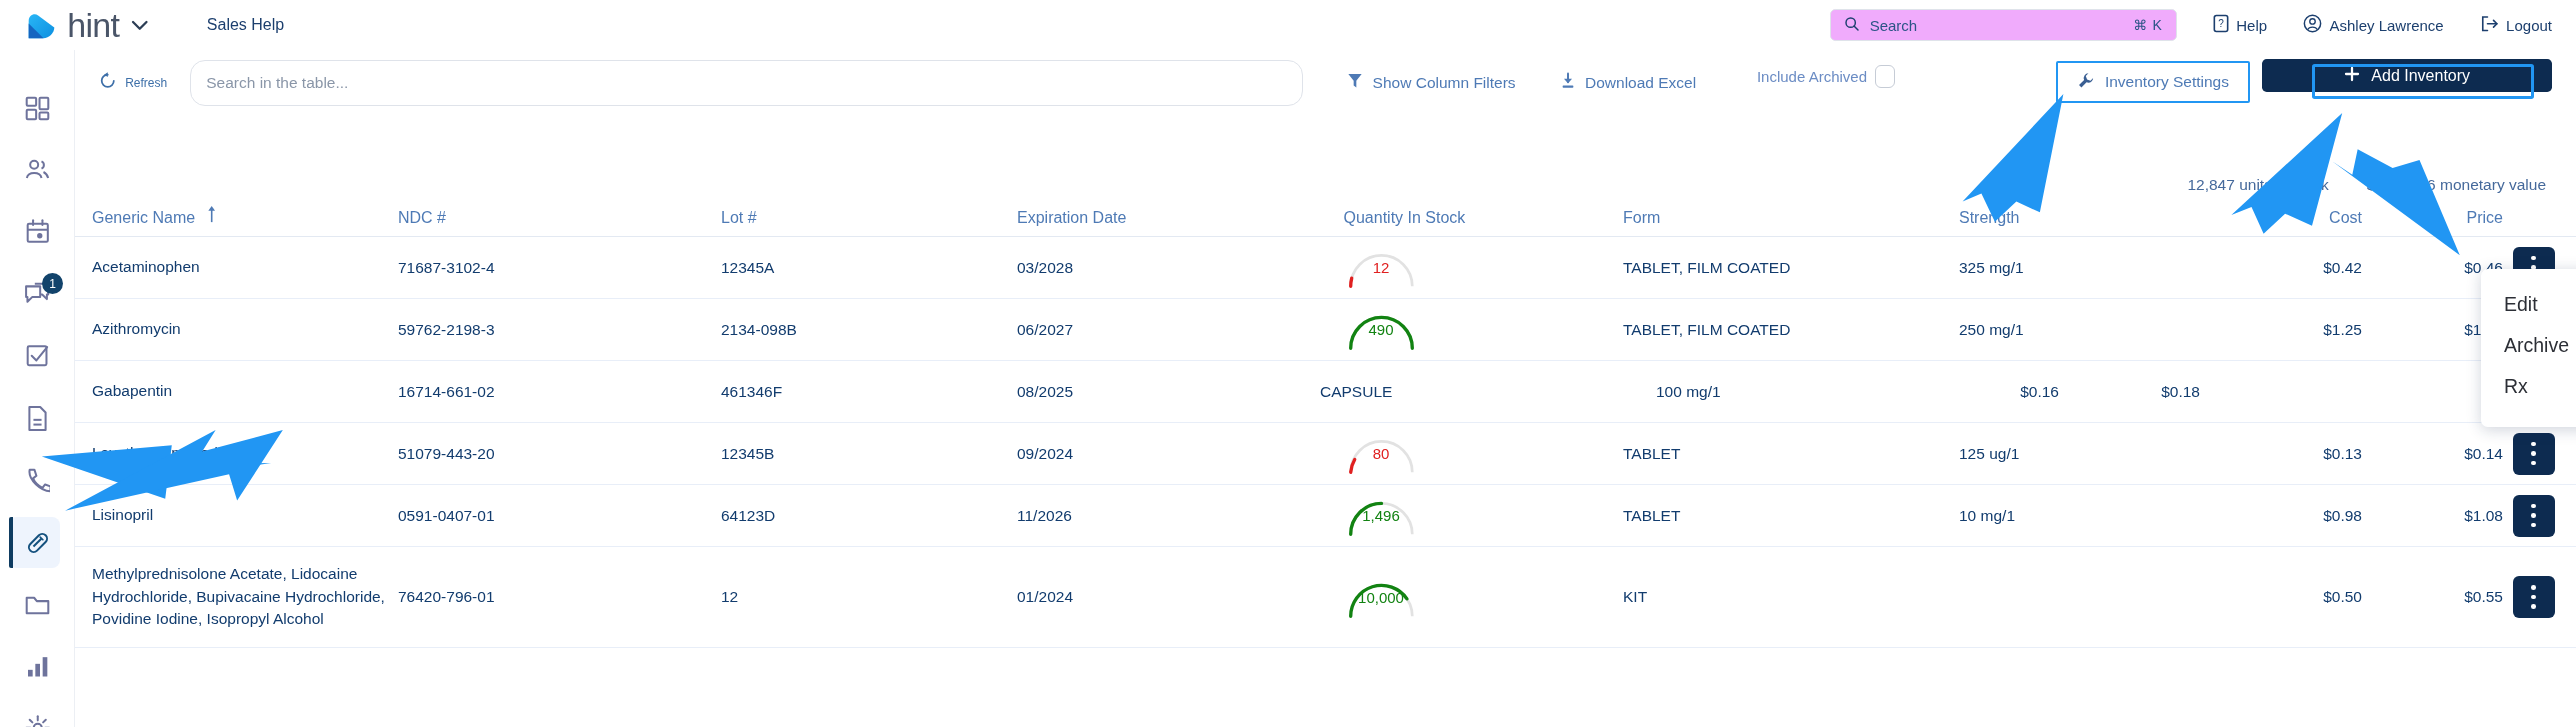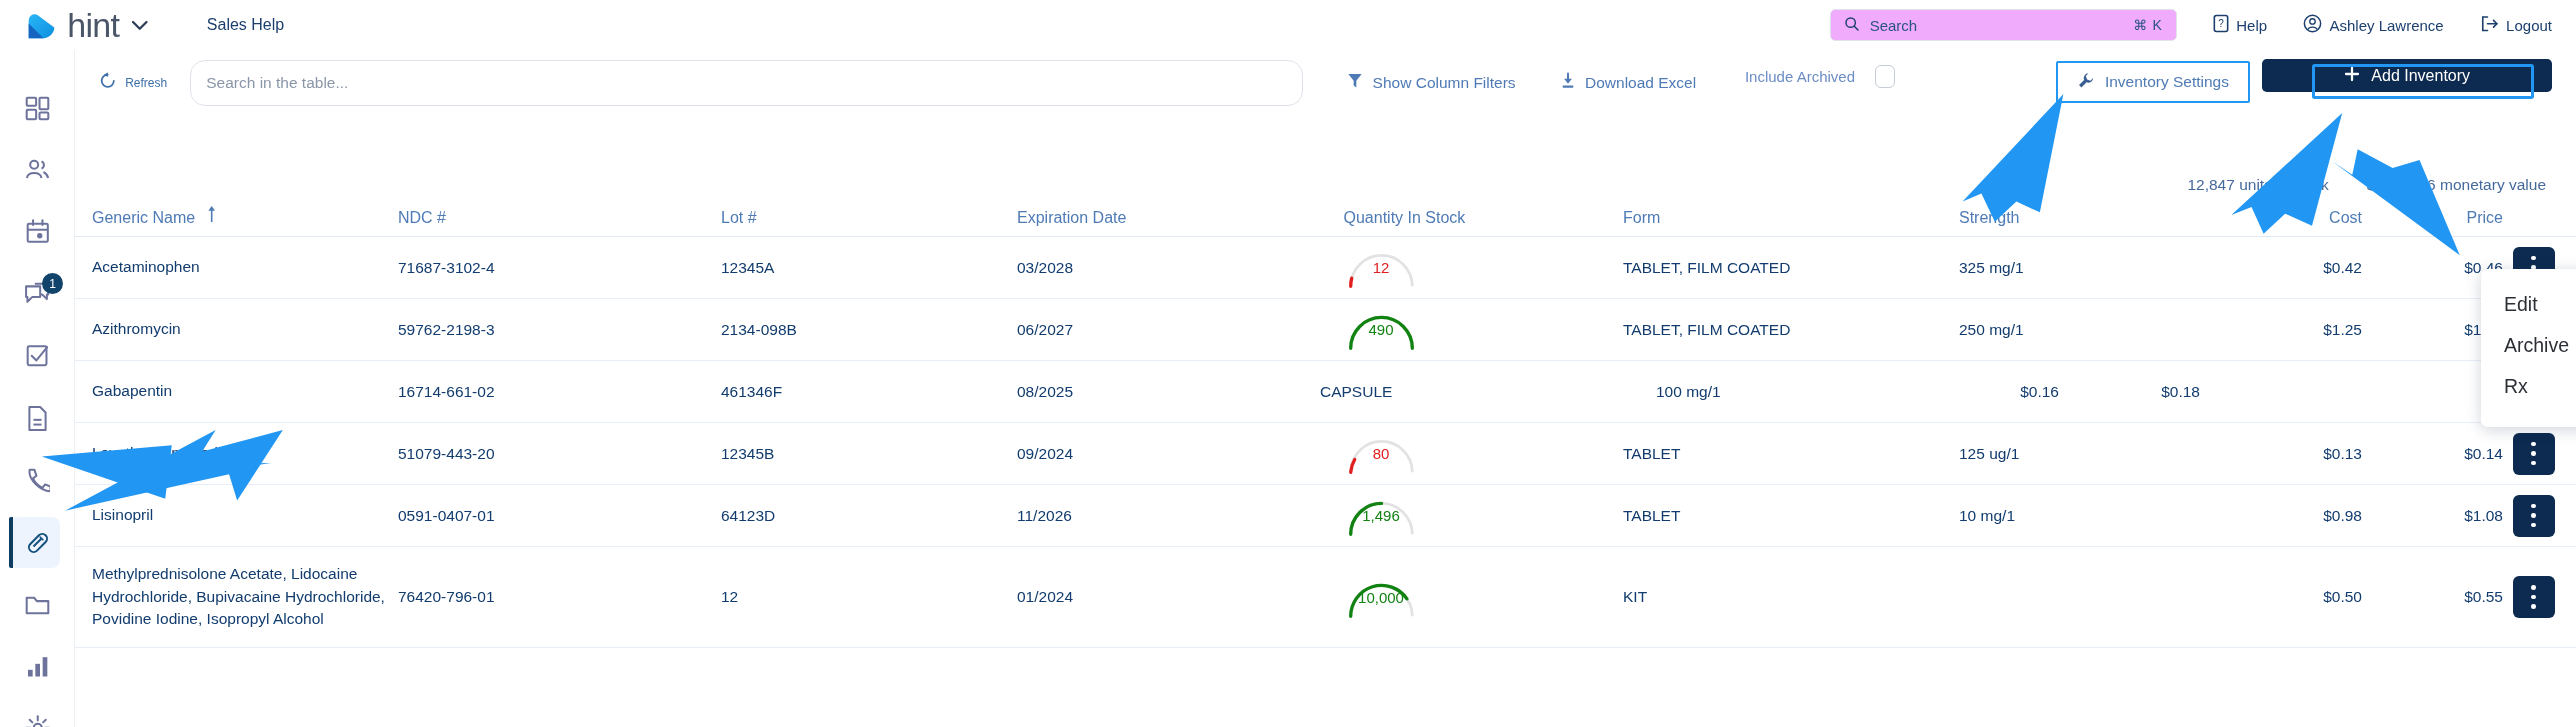--- a/index.html
+++ b/index.html
@@ -103,21 +103,21 @@
     display: flex; align-items: center; padding: 0 15px;
     font-size: 15.5px; color: #8a96a8;
   }
   .tb-action {
     display: flex; align-items: center; gap: 9.4px;
     font-size: 15.5px; color: #4e7ab5; margin-left: 44px;
     white-space: nowrap;
   }
   .archived-wrap {
     position: absolute; right: 681px; top: 15px;
-    display: flex; align-items: center; gap: 20px;
+    display: flex; align-items: center; gap: 8px;
   }
   .archived-label { font-size: 15px; color: #6b8cc4; }
   .archived-box {
     width: 20px; height: 23px; border: 1.3px solid #c6ccd6;
     border-radius: 6px; background: #fff;
   }
   .inv-settings {
     position: absolute; right: 326px; top: 11.4px;
     height: 42px; padding: 0 19px;
     border: 2.7px solid #2196f3; border-radius: 2px;

